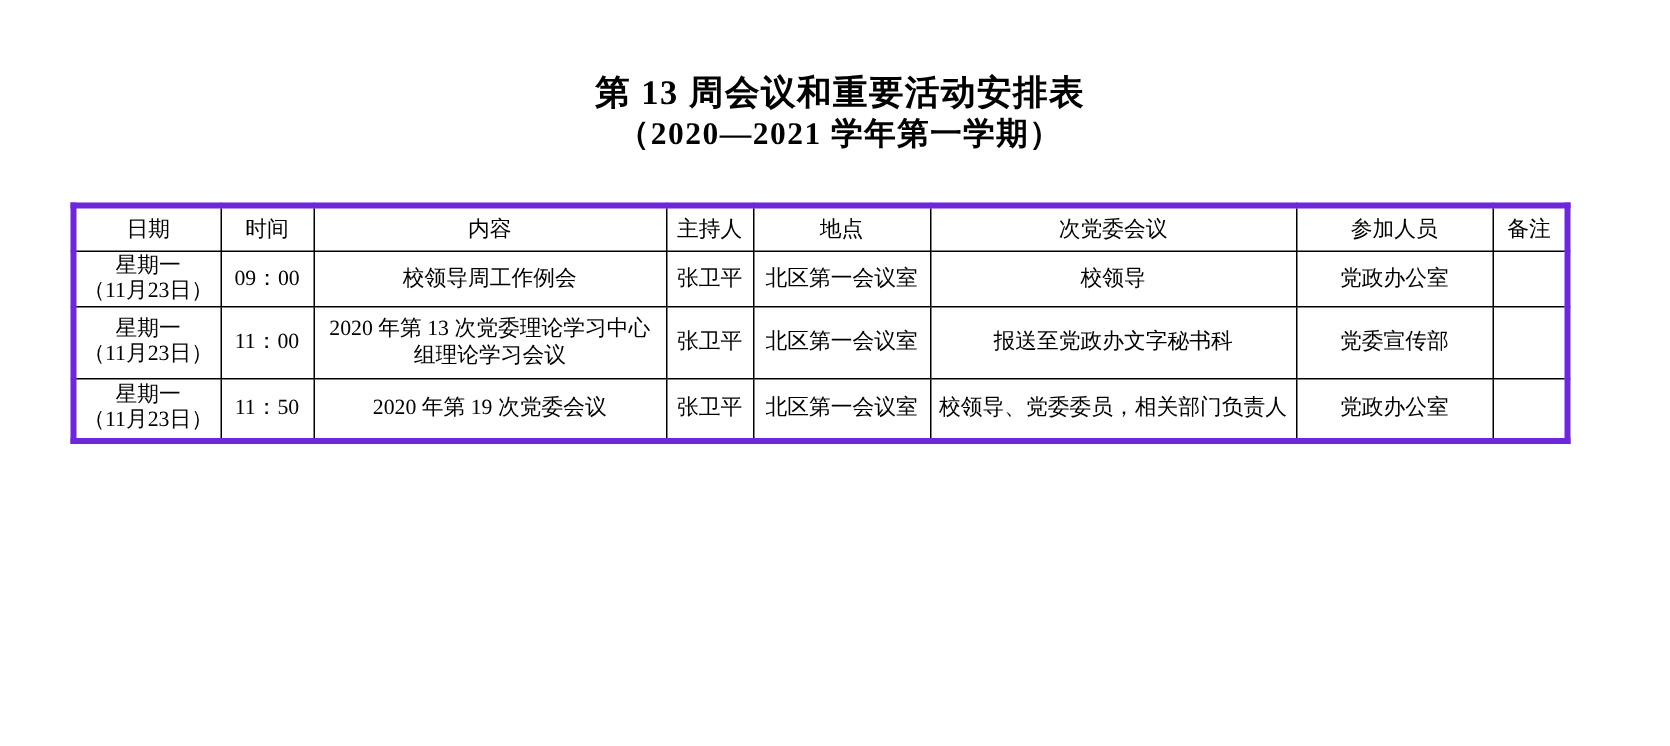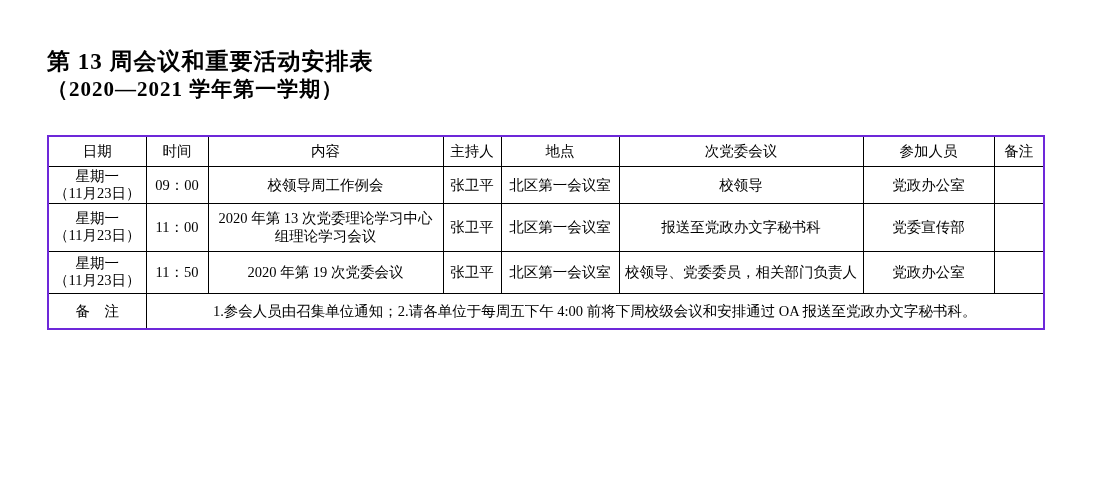--- a/index.html
+++ b/index.html
@@ -8,45 +8,45 @@
     position: relative;
     width: 1113px;
     height: 497px;
     background: #ffffff;
     color: #000000;
     font-family: "Liberation Serif", "DejaVu Serif", serif;
     overflow: hidden;
   }
   .title-block {
     position: absolute;
-    left: 47px;
+    left: 62px;
     top: 48px;
     width: 996px;
-    text-align: left;
+    text-align: center;
   }
   .doc-title {
     font-size: 23px;
     font-weight: bold;
     letter-spacing: 1px;
     line-height: 28px;
   }
   .doc-subtitle {
     font-size: 21px;
     font-weight: bold;
     letter-spacing: 1px;
     line-height: 26px;
   }
   table.schedule {
     position: absolute;
     left: 47px;
     top: 135px;
     width: 996px;
     border-collapse: collapse;
     table-layout: fixed;
-    border: 2px solid #6d28d9;
+    border: 4px solid #6d28d9;
   }
   .schedule th, .schedule td {
     border: 1px solid #000000;
     text-align: center;
     vertical-align: middle;
     font-size: 14.5px;
     font-weight: normal;
     line-height: 18px;
     padding: 1px 3px;
     overflow: hidden;
@@ -130,20 +130,16 @@
         <td>2020 年第 19 次党委会议</td>
         <td>张卫平</td>
         <td>北区第一会议室</td>
         <td>校领导、党委委员，相关部门负责人</td>
         <td>党政办公室</td>
         <td></td>
       </tr>
 
 
 
-      <tr class="h-note">
-        <td>备　注</td>
-        <td colspan="7">1.参会人员由召集单位通知；2.请各单位于每周五下午 4:00 前将下周校级会议和安排通过 OA 报送至党政办文字秘书科。</td>
-      </tr>
     </tbody>
   </table>
 
 </div>
 
 </body></html>

